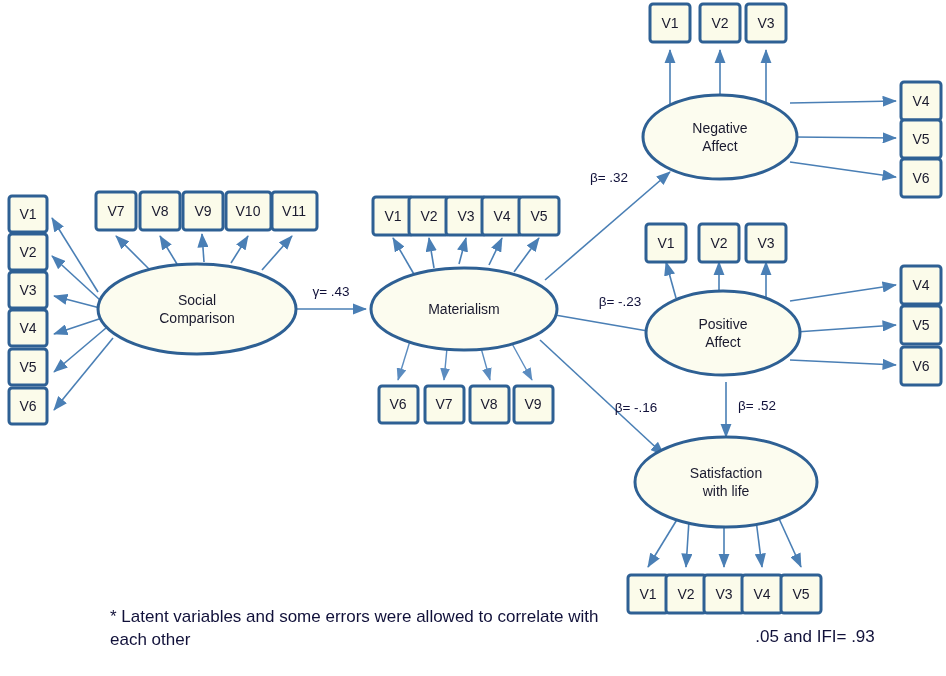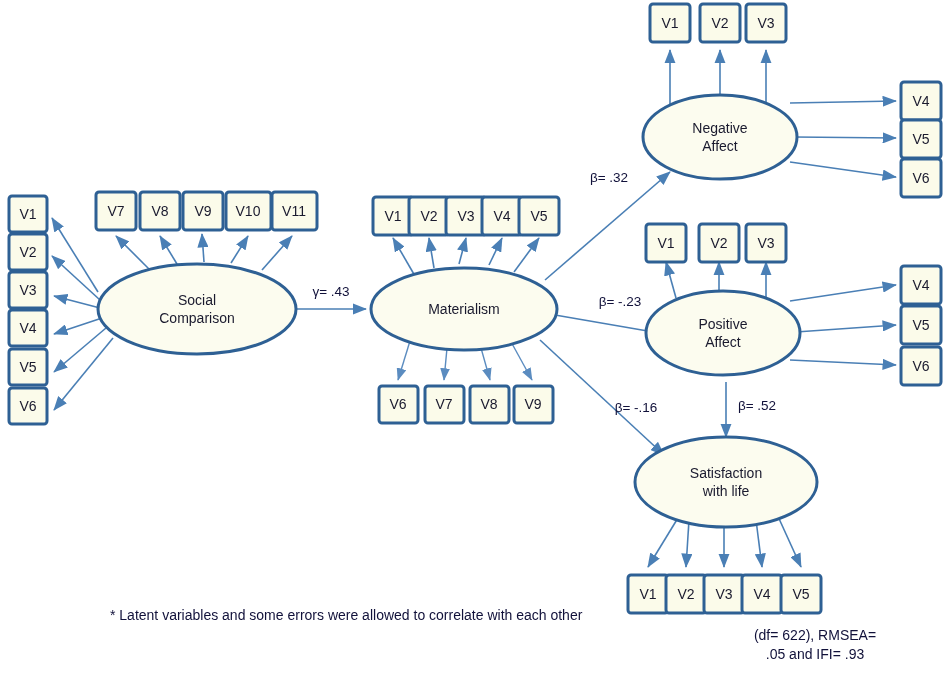--- a/index.html
+++ b/index.html
@@ -59,21 +59,21 @@
   }
   .coef-label {
     font-family: "Liberation Sans", sans-serif;
     font-size: 13.5px;
     fill: #11113a;
     text-anchor: middle;
   }
   .note-text {
     position: absolute;
     font-family: "Liberation Sans", sans-serif;
-    font-size: 14px;
+    font-size: 17px;
     color: #11113a;
     line-height: 1.35;
   }
   #footnote {
     left: 110px;
     top: 606px;
     width: 500px;
   }
   #fitstats {
     left: 690px;
@@ -378,17 +378,16 @@
     <text class="coef-label" x="331" y="296">γ= .43</text>
     <text class="coef-label" x="609" y="182">β= .32</text>
     <text class="coef-label" x="620" y="306">β= -.23</text>
     <text class="coef-label" x="636" y="412">β= -.16</text>
     <text class="coef-label" x="757" y="410">β= .52</text>
   </svg>
 
   <div class="note-text" id="footnote">* Latent variables and some errors were allowed to correlate with each other</div>
 
   <div class="note-text" id="fitstats">
-    <div>(df= 622),  RMSEA=</div>
     <div>.05 and IFI= .93</div>
   </div>
 
 </div>
 
 </body></html>

